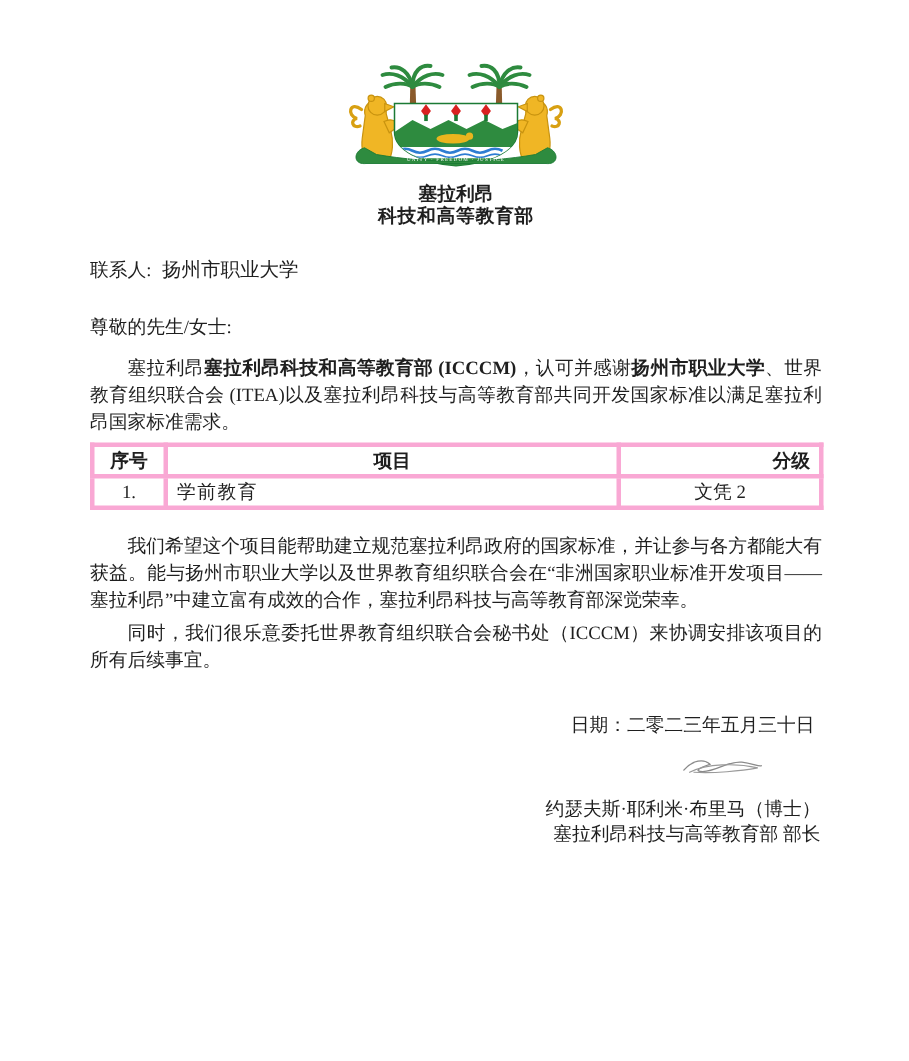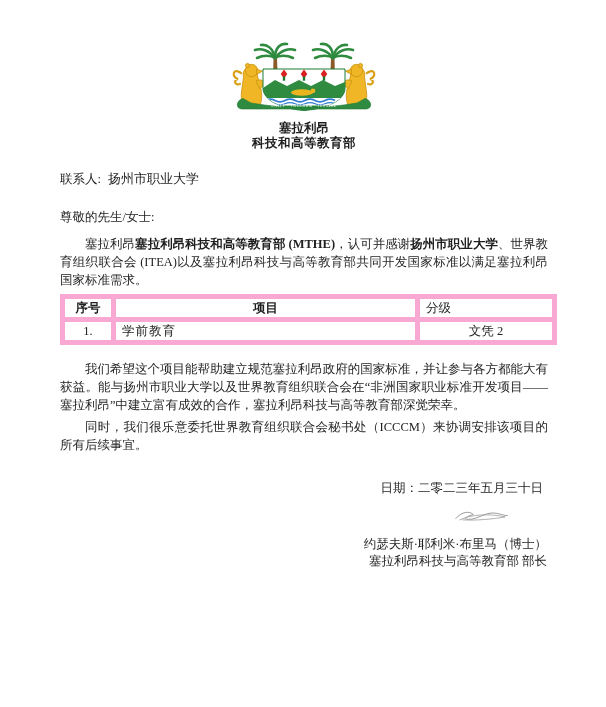--- a/index.html
+++ b/index.html
@@ -30,25 +30,25 @@
   .para.p2 { margin-top:11px; }
   .para.p3 { margin-top:15px; }
   .para.p4 { margin-top:4px; }
 
   
   table.projects {
     border-collapse:collapse; margin-top:5px; width:478px;
     font-size:12.5px; table-layout:fixed;
   }
   table.projects th, table.projects td {
-    border:5px solid #f9a8d4; height:18px; padding:0 6px; overflow:hidden;
+    border:3px solid #f9a8d4; height:18px; padding:0 6px; overflow:hidden;
   }
   th.col-no    { width:34px;  font-weight:bold; text-align:center; }
   th.col-proj  { width:287px; font-weight:bold; text-align:center; }
-  th.col-grade { width:120px; font-weight:normal; text-align:left; }
+  th.col-grade { width:120px; font-weight:bold; text-align:right; }
   td.cell-no    { text-align:center; }
   td.cell-proj  { text-align:left; letter-spacing:1px;margin-top:12px; }
   td.cell-grade { text-align:center; }
 
   
   .date-line { margin-top:26px; text-align:right; padding-right:5px; font-size:12.5px; }
   .sig-block { margin-top:10px; text-align:right; }
   .signature-svg { display:block; margin:0 38px 0 auto; width:58px; height:17px; }
   .sig-name  { font-size:12.5px; line-height:16px; margin-top:12px; padding-right:1px; }
   .sig-title { font-size:12.5px; line-height:16px; margin-top:1px; padding-right:1px; }
@@ -140,21 +140,21 @@
       </svg>
 
       <div class="org-line country">塞拉利昂</div>
       <div class="org-line ministry">科技和高等教育部</div>
     </div>
 
     <p class="contact"><span>联系人:</span><span class="val">扬州市职业大学</span></p>
 
     <p class="salutation">尊敬的先生/女士:</p>
 
-    <p class="para p1"><span>塞拉利昂</span><b>塞拉利昂科技和高等教育部 (MTHE)</b><span>，认可并感谢</span><b>扬州市职业大学</b><span>、世界教育组织联合会 (ITEA)以及塞拉利昂科技与高等教育部共同开发国家标准以满足塞拉利昂国家标准需求。</span></p>
+    <p class="para p1"><span>塞拉利昂</span><b>塞拉利昂科技和高等教育部 (ICCCM)</b><span>，认可并感谢</span><b>扬州市职业大学</b><span>、世界教育组织联合会 (ITEA)以及塞拉利昂科技与高等教育部共同开发国家标准以满足塞拉利昂国家标准需求。</span></p>
 
 
     <table class="projects">
       <thead>
         <tr>
           <th class="col-no">序号</th>
           <th class="col-proj">项目</th>
           <th class="col-grade">分级</th>
         </tr>
       </thead>

